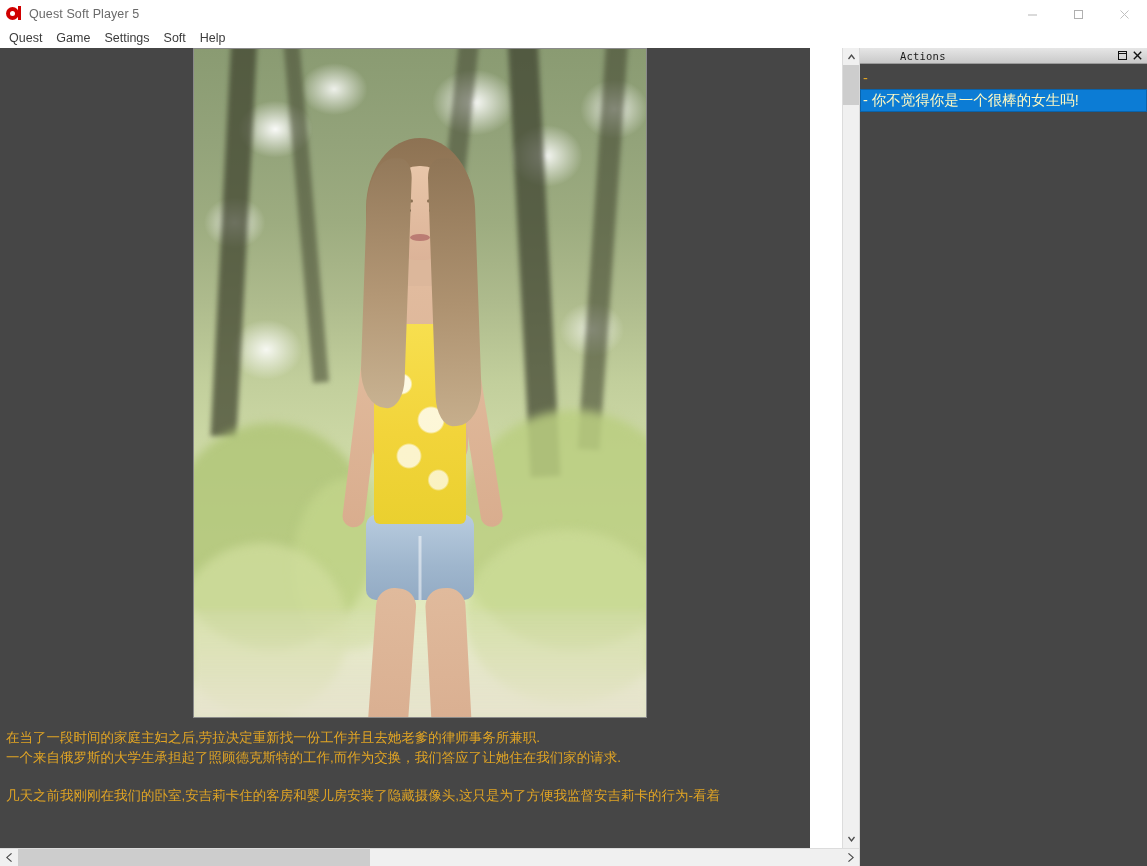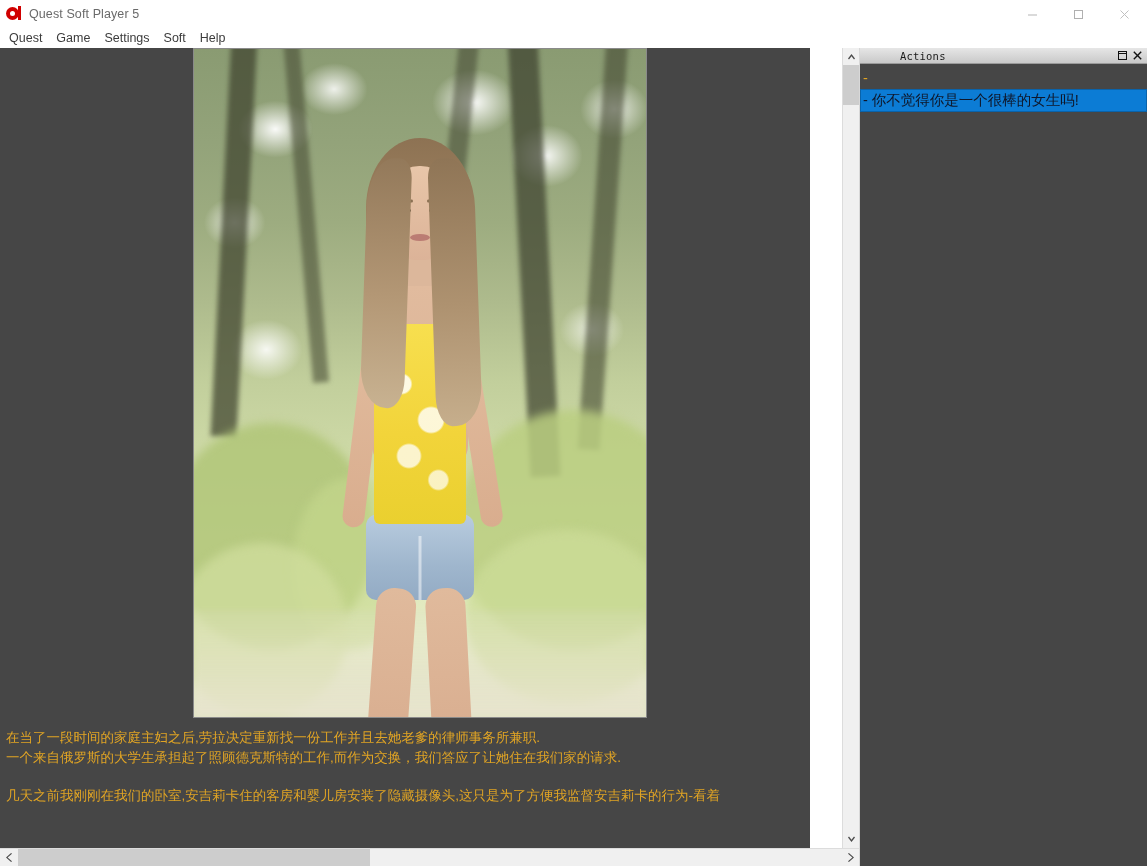--- a/index.html
+++ b/index.html
@@ -367,21 +367,21 @@
   .action-item {
     color: #e0a424;
     font-size: 14.5px;
     line-height: 21px;
     padding: 0 3px;
     white-space: nowrap;
     overflow: hidden;
   }
   .action-item.selected {
     background: #0c7cd5;
-    color: #0f172a;
+    color: #fef9c3;
     border: 1px solid #0a63aa;
     padding: 0 2px;
   }
 </style>
 </head>
 <body>
 
 <div id="app-window">
 
   <div class="titlebar">

